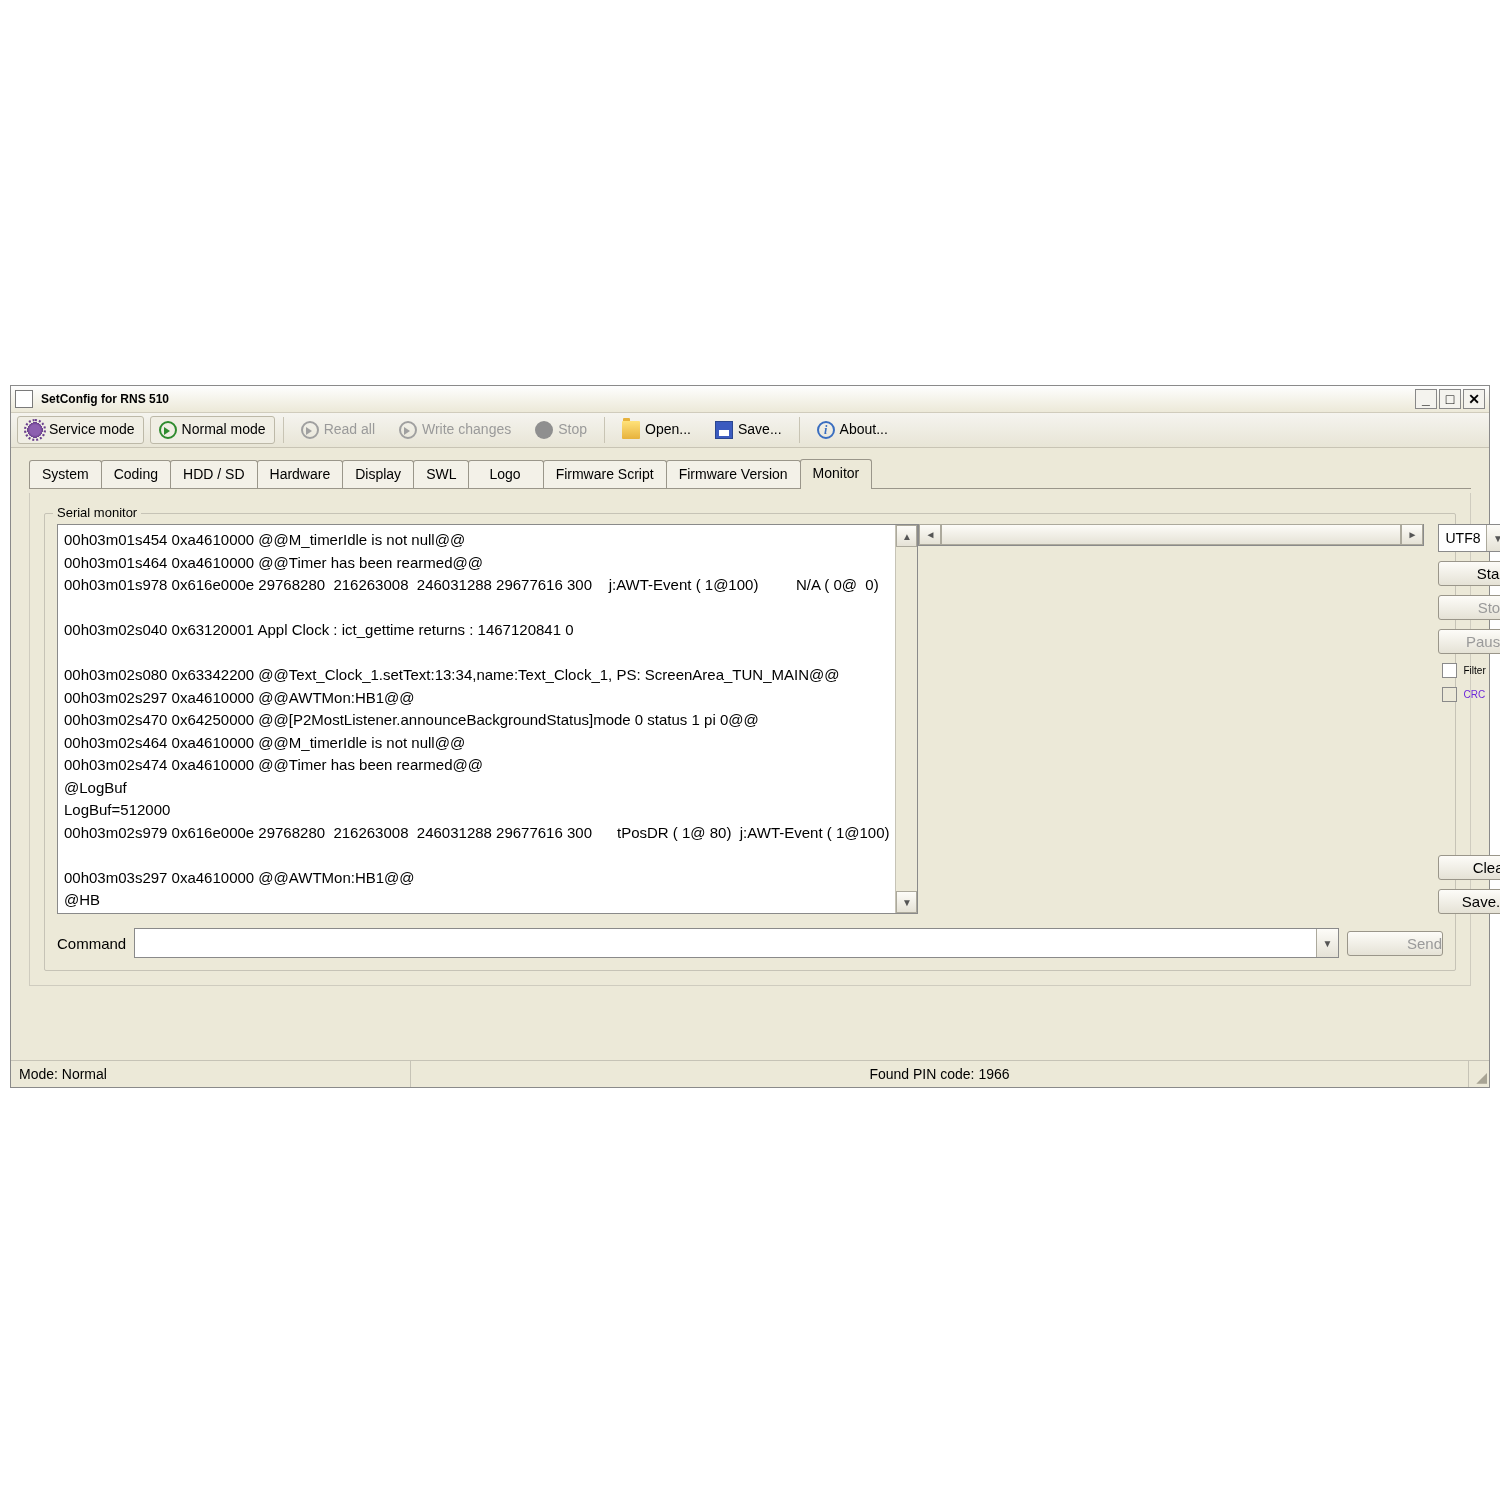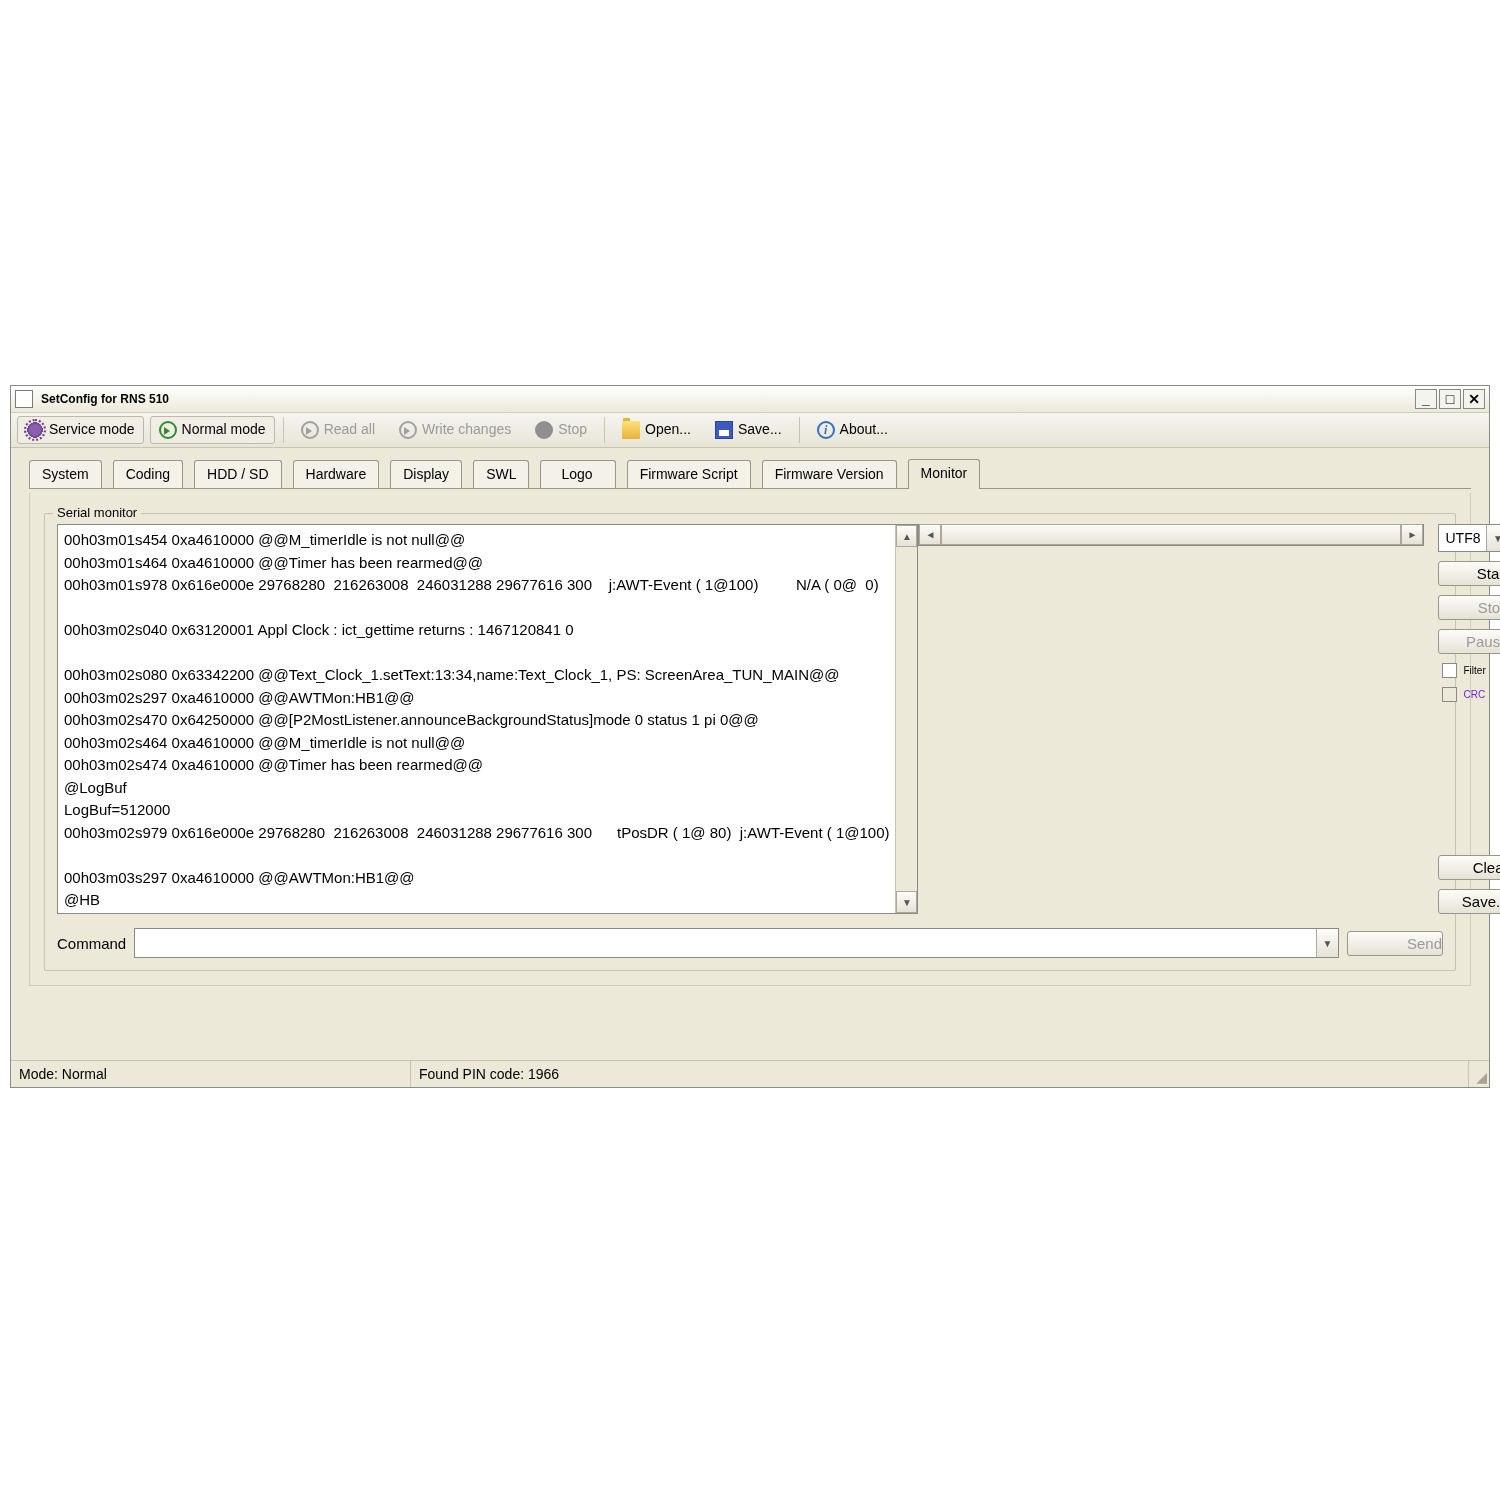--- a/index.html
+++ b/index.html
@@ -24,21 +24,21 @@
 .arrow-green:after { content:""; position:absolute; left:3px; top:4px; width:0;height:0;border-left:6px solid #2e8b2e;border-top:4px solid transparent;border-bottom:4px solid transparent; }
 .arrow-gray { border-radius:50%; border:2px solid #a0a0a0; position:relative; }
 .arrow-gray:after { content:""; position:absolute; left:3px; top:4px; width:0;height:0;border-left:6px solid #a0a0a0;border-top:4px solid transparent;border-bottom:4px solid transparent; }
 .circ-gray { background:#8f8f8f; border-radius:50%; }
 .folder { background: linear-gradient(#ffe27a,#e7b23c); border-radius:1px; position:relative; }
 .folder:before { content:""; position:absolute; top:-3px; left:1px; width:7px; height:3px; background:#e7b23c; border-radius:1px 1px 0 0; }
 .floppy { background:#3b5bbf; border:1px solid #2a4690; position:relative; }
 .floppy:after { content:""; position:absolute; left:3px; right:3px; bottom:2px; height:6px; background:#fff; }
 .info { border-radius:50%; border:2px solid #3a6ec0; color:#3a6ec0; display:flex;align-items:center;justify-content:center; font-style:italic; font-weight:bold; font-family:Georgia,serif; font-size:12px; }
 
-.tabs { display: flex; align-items: flex-end; padding: 10px 18px 0; gap: 12px; }
+.tabs { display: flex; align-items: flex-end; padding: 10px 18px 0; gap: 0; }
 .tab { padding: 5px 12px 6px; border: 1px solid #9a968a; border-bottom: none; border-radius: 3px 3px 0 0; background: #f3f1e8; font-size: 14px; margin-right: -1px; position: relative; cursor: default; }
 .tab.active { background: #ece9d8; z-index: 2; padding-bottom: 8px; top: 1px; }
 .tabbar-border { height: 1px; background: #9a968a; margin: 0 18px; position: relative; top: 0; }
 
 .body-area { margin: 4px 18px 14px; padding: 14px 14px 14px; border: 1px solid #cfccbf; border-top: none; background: #ece9d8; }
 .group { border: 1px solid #c6c3b6; border-radius: 2px; padding: 10px 12px 12px; position: relative; margin-top: 6px; }
 .group-title { position: absolute; top: -9px; left: 8px; background: #ece9d8; padding: 0 4px; font-size: 13px; }
 
 .monitor-row { display: flex; gap: 14px; }
 .logbox { flex: 1; display: flex; flex-direction: row; }
@@ -66,21 +66,21 @@
 
 .cmdrow { display: flex; align-items: center; gap: 8px; margin-top: 14px; }
 .cmdlbl { font-size: 15px; }
 .cmdinput { flex: 1; border: 1px solid #8a8a8a; background: #fff; height: 30px; display:flex; }
 .cmdinput .dd { width: 22px; border-left: 1px solid #aca99c; background: linear-gradient(#fdfcf8,#e5e2d6); display:flex;align-items:center;justify-content:center; font-size:10px; color:#555; }
 .cmdinput input { flex:1; border:none; padding:0 6px; font-size:14px; outline:none; }
 
 .statusbar { display: flex; border-top: 1px solid #c6c3b6; background: #ece9d8; font-size: 14px; }
 .statuscell { padding: 5px 8px; border-right: 1px solid #c6c3b6; }
 .statuscell.w1 { width: 400px; }
-.statuscell.stretch { flex: 1; }
+.statuscell.stretch { flex: 1; text-align: center; }
 .grip { width: 20px; display:flex; align-items:flex-end; justify-content:flex-end; padding:2px; color:#a8a494; }
 </style>
 </head>
 <body>
 
 <div class="canvas">
 <div class="window">
 
   <div class="titlebar">
     <div class="titleicon"></div>

